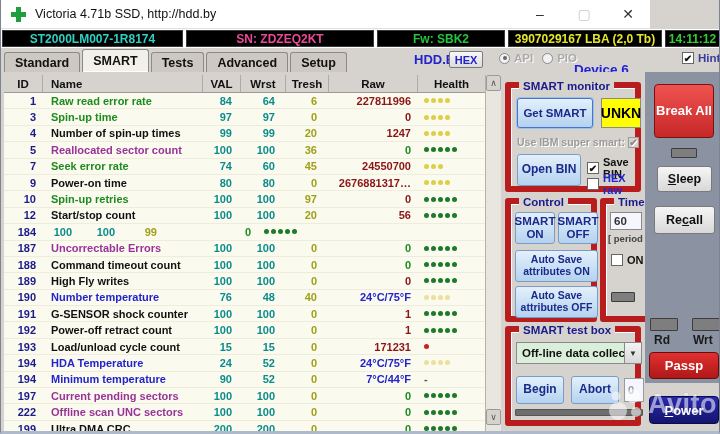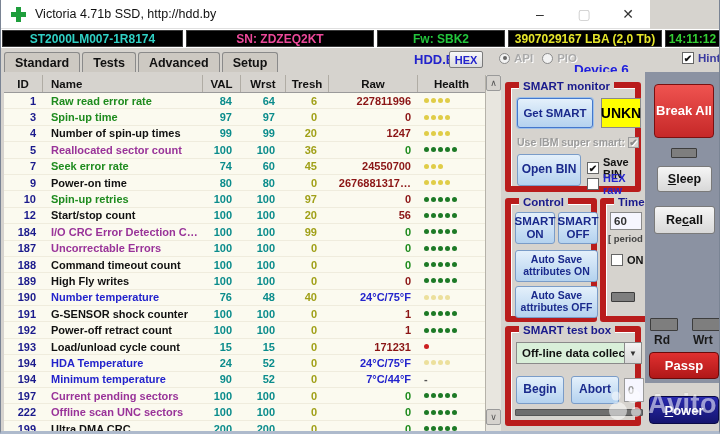--- a/index.html
+++ b/index.html
@@ -157,20 +157,21 @@
   <div class="seg seg-model">ST2000LM007-1R8174</div>
   <div class="seg seg-sn">SN: ZDZEQ2KT</div>
   <div class="seg seg-fw">Fw: SBK2</div>
   <div class="seg seg-lba">3907029167 LBA (2,0 Tb)</div>
   <div class="seg seg-time">14:11:12</div>
 </div>
 
 <div class="tabbar">
   <div class="tabs">
     <div class="tab">Standard</div>
+    <div class="tab active">SMART</div>
     <div class="tab">Tests</div>
     <div class="tab">Advanced</div>
     <div class="tab">Setup</div>
   </div>
   <span class="hddby">HDD.BY</span>
   <div class="hexbtn">HEX</div>
   <div class="radio-row">
     <span class="radio sel"></span>
     <span class="radio-label">API</span>
     <span class="radio"></span>
@@ -311,21 +312,20 @@
           <span class="dot dot-green"></span>
           <span class="dot dot-green"></span>
           <span class="dot dot-green"></span>
           <span class="dot dot-green"></span>
           <span class="dot dot-green"></span>
         </div>
   </div>
 
   <div class="trow">
     <div class="c-id">184</div>
-    <div class="c-name nc-purple">I/O CRC Error Detection C…</div>
     <div class="c-val">100</div>
     <div class="c-wrst">100</div>
     <div class="c-tresh">99</div>
     <div class="c-raw rc-green">0</div>
     <div class="c-health">
           <span class="dot dot-green"></span>
           <span class="dot dot-green"></span>
           <span class="dot dot-green"></span>
           <span class="dot dot-green"></span>
           <span class="dot dot-green"></span>

